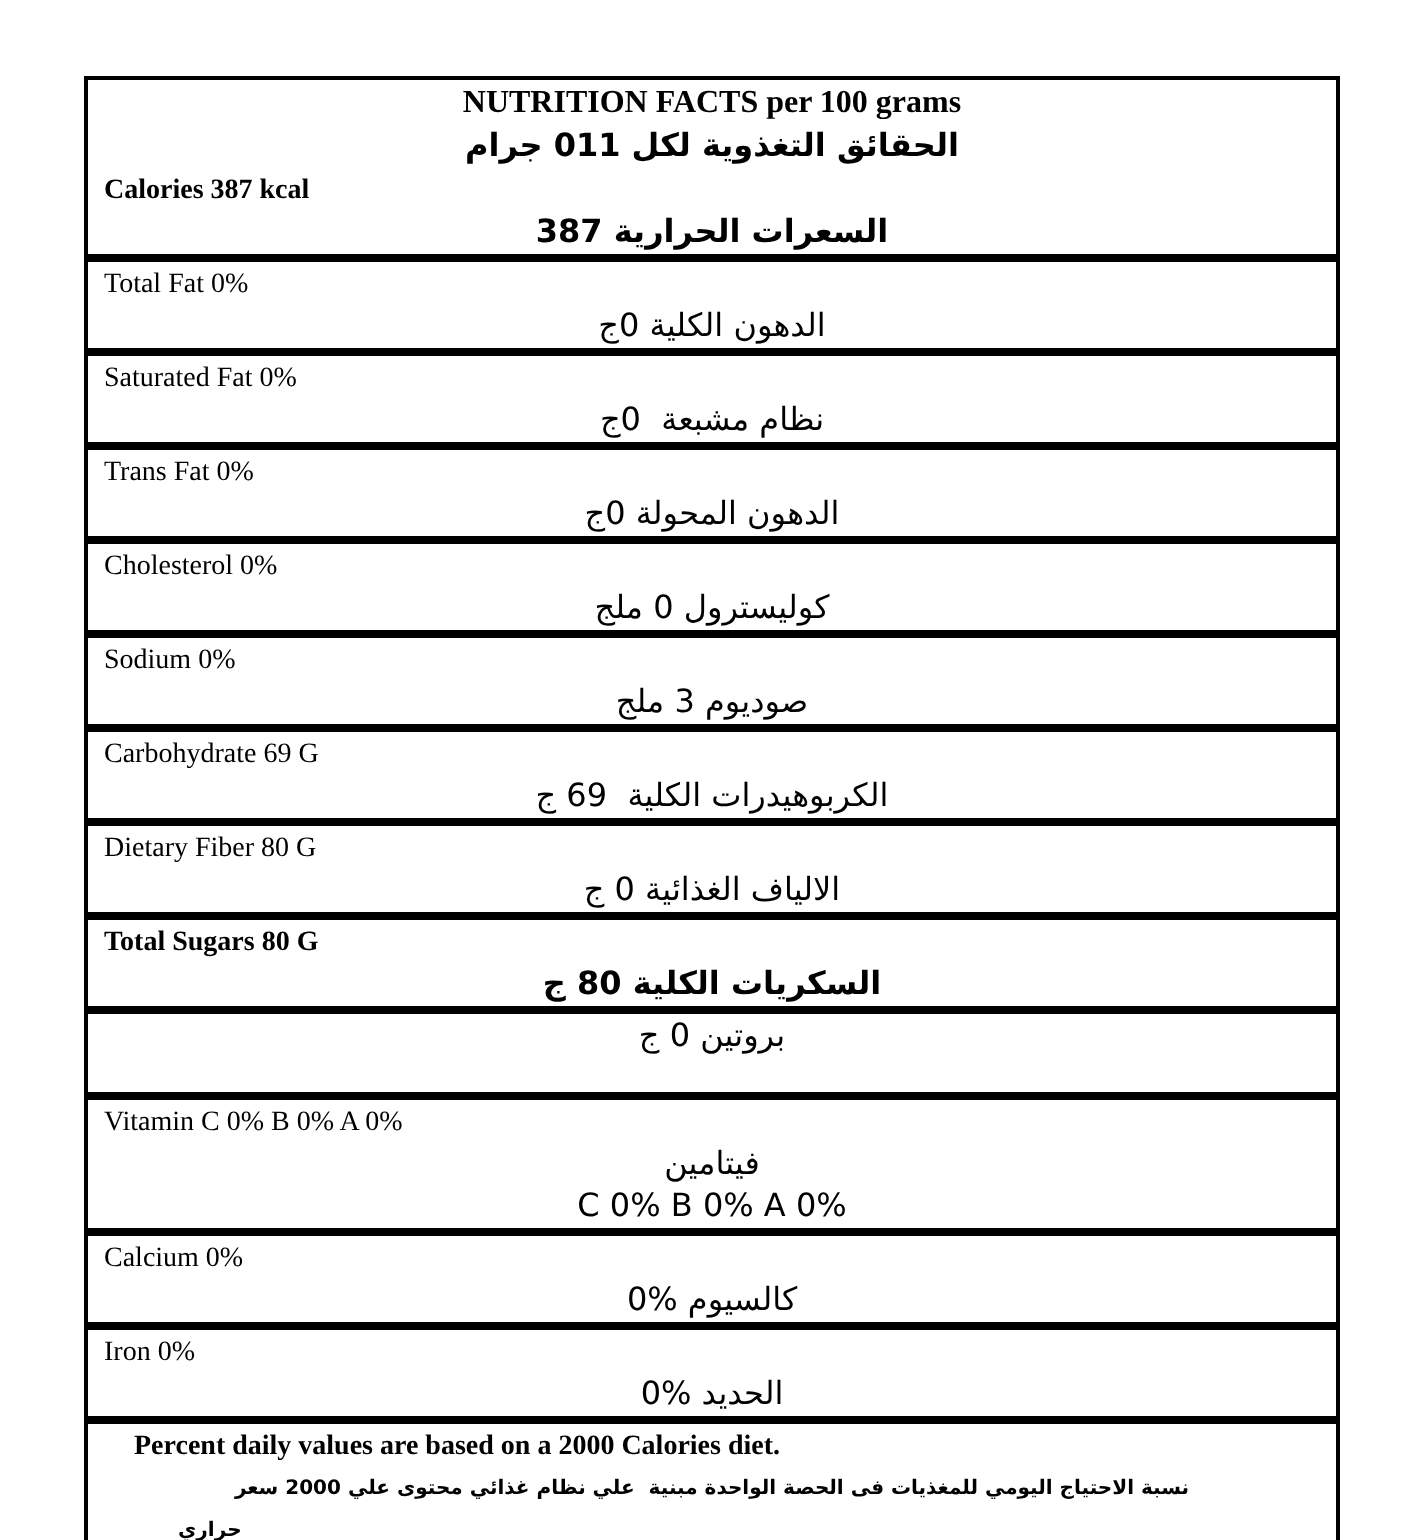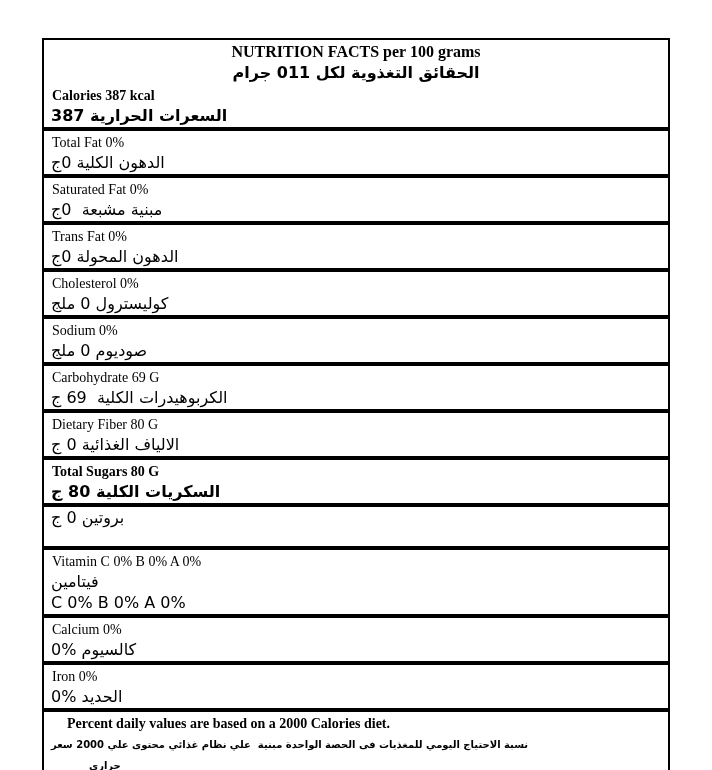--- a/index.html
+++ b/index.html
@@ -33,21 +33,21 @@
     font-size: 14px;
     line-height: 21px;
     text-align: left;
     padding: 0 8px;
     white-space: pre-wrap;
   }
   .ar {
     direction: rtl;
     font-size: 16px;
     line-height: 20px;
-    text-align: left;
+    text-align: center;
     padding: 0 7px;
     white-space: pre-wrap;
     font-family: "DejaVu Sans", "Liberation Serif", sans-serif;
   }
 
   .bold .en, .bold .ar { font-weight: bold; }
 
   .header { min-height: 43px; }
   .header .en, .header .ar {
     text-align: center;
@@ -79,33 +79,33 @@
       <div class="row bold">
     <div class="en">Calories 387 kcal</div>
     <div class="ar">السعرات الحرارية 387</div>
   </div>
       <div class="row">
     <div class="en">Total Fat 0%</div>
     <div class="ar">الدهون الكلية 0ج</div>
   </div>
       <div class="row">
     <div class="en">Saturated Fat 0%</div>
-    <div class="ar">مبنية مشبعة  0ج</div>
+    <div class="ar">نظام مشبعة  0ج</div>
   </div>
       <div class="row">
     <div class="en">Trans Fat 0%</div>
     <div class="ar">الدهون المحولة 0ج</div>
   </div>
       <div class="row">
     <div class="en">Cholesterol 0%</div>
     <div class="ar">كوليسترول 0 ملج</div>
   </div>
       <div class="row">
     <div class="en">Sodium 0%</div>
-    <div class="ar">صوديوم 0 ملج</div>
+    <div class="ar">صوديوم 3 ملج</div>
   </div>
       <div class="row">
     <div class="en">Carbohydrate 69 G</div>
     <div class="ar">الكربوهيدرات الكلية  69 ج</div>
   </div>
       <div class="row">
     <div class="en">Dietary Fiber 80 G</div>
     <div class="ar">الالياف الغذائية 0 ج</div>
   </div>
       <div class="row bold">

